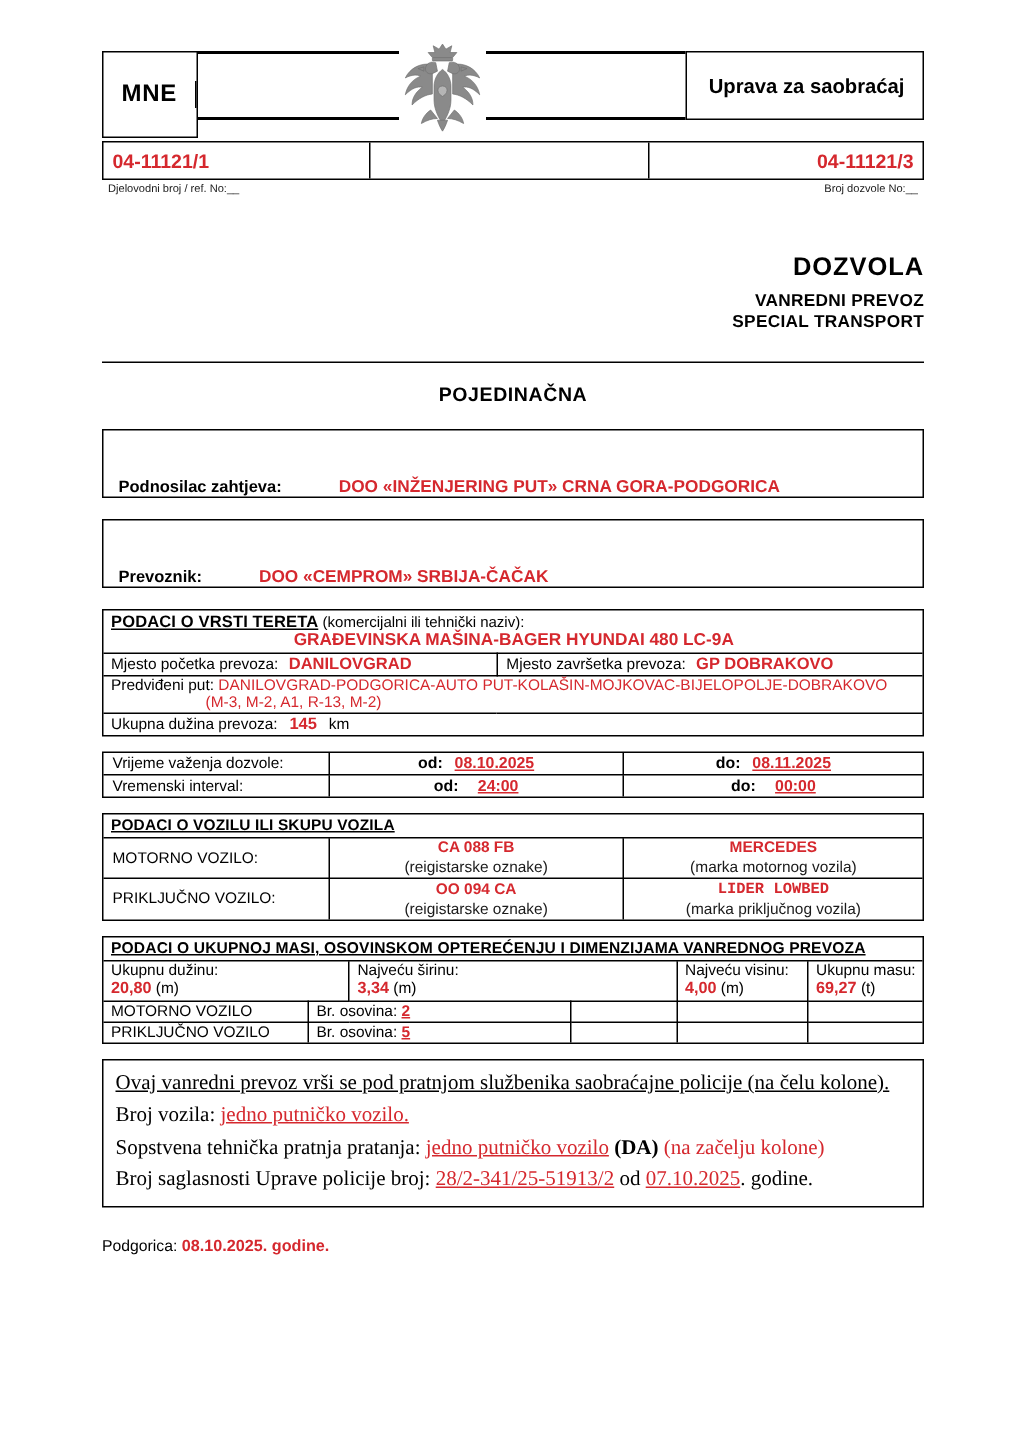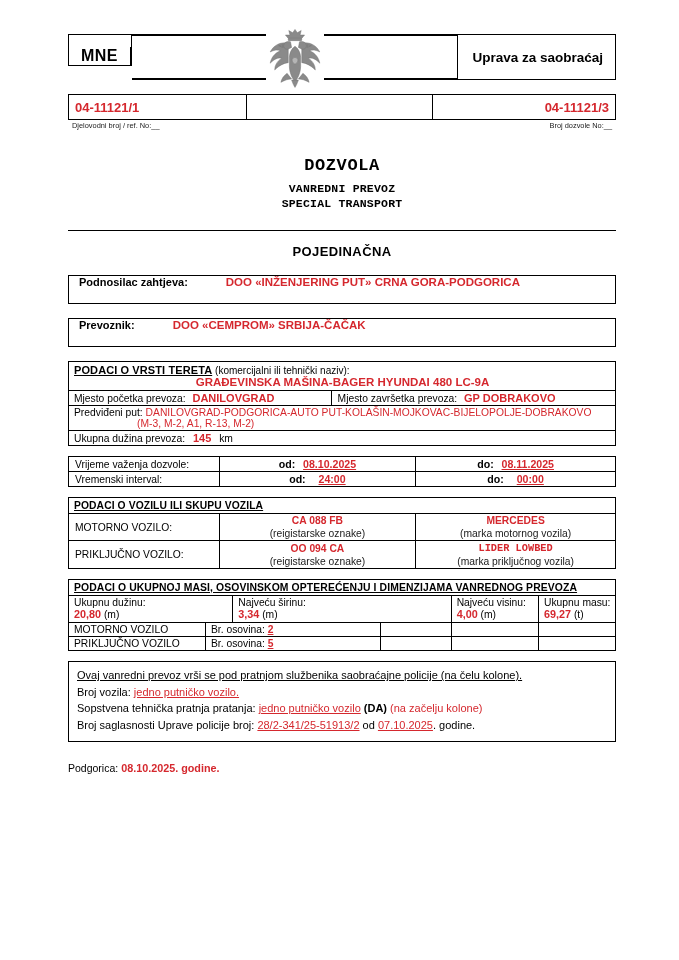--- a/index.html
+++ b/index.html
@@ -25,22 +25,22 @@
   .hdr {
     margin-top: 34px;
     display: flex;
     align-items: stretch;
     height: 46px;
     position: relative;
   }
   .hdr-box {
     border: 1.6px solid #000;
     display: flex;
-    align-items: flex-end;
-    height: 32px;
+    align-items: center;
+    height: 58px;
   }
   .hdr-mne {
     width: 62px;
     display: flex;
     align-items: center;
     justify-content: center;
     font-size: 16px;
     font-weight: bold;
     letter-spacing: 0.5px;
     border-right: 1.6px solid #000;
@@ -111,21 +111,21 @@
 
   .refcaps {
     display: flex;
     justify-content: space-between;
     font-size: 7.4px;
     padding: 1px 4px 0 4px;
     color: #1a1a1a;
   }
 
   
-  .titles { text-align: center; margin-top: 26px; font-family: Liberation Mono, monospace; }
+  .titles { text-align: right; margin-top: 38px; }
   .t-dozvola { font-size: 17px; font-weight: bold; letter-spacing: 0.6px; }
   .t-auth { font-size: 17px; font-weight: bold; letter-spacing: 0.6px; margin-top: 5px; }
   .t-sub1 { font-size: 11.5px; font-weight: bold; margin-top: 7px; letter-spacing: 0.2px; }
   .t-sub2 { font-size: 11.5px; font-weight: bold; margin-top: 2px; letter-spacing: 0.2px; }
 
   hr.div {
     border: none;
     border-top: 1.5px solid #000;
     margin: 20px 0 0 0;
   }
@@ -134,22 +134,22 @@
     font-size: 13px;
     font-weight: bold;
     letter-spacing: 0.4px;
     margin-top: 13px;
   }
 
   
   .box {
     border: 1.4px solid #000;
     display: flex;
-    align-items: flex-start;
-    height: 29px;
+    align-items: flex-end;
+    height: 46px;
   }
   .box-label {
     font-size: 11px;
     font-weight: bold;
     padding-left: 10px;
     white-space: nowrap;
   }
   .box-value {
     font-size: 11.5px;
     font-weight: bold;
@@ -204,22 +204,23 @@
     text-align: center;
     font-size: 11.5px;
     font-weight: bold;
     color: #D5282E;
   }
 
   
   .note {
     border: 1.4px solid #000;
     padding: 5px 8px 7px 8px;
-    font-size: 11px;
+    font-size: 14px;
     line-height: 1.52;
+    font-family: Liberation Serif, serif;
   }
   .u { text-decoration: underline; }
 
   
   .footer {
     margin-top: 22px;
     display: flex;
     justify-content: space-between;
     font-size: 10.5px;
   }

